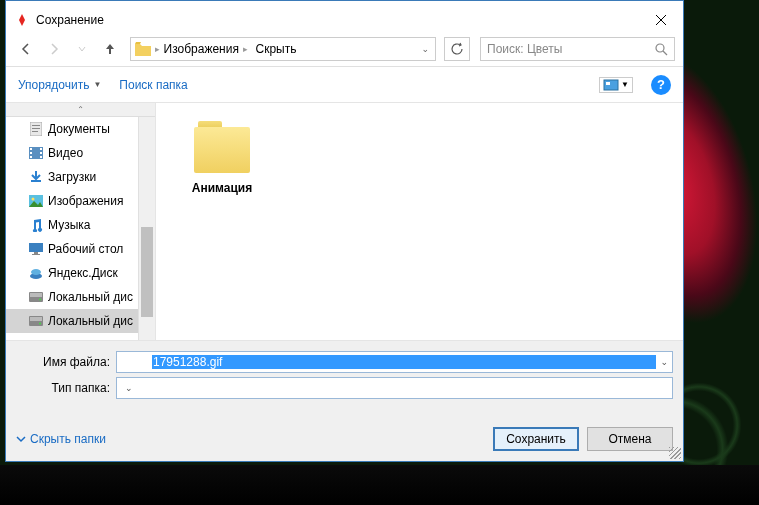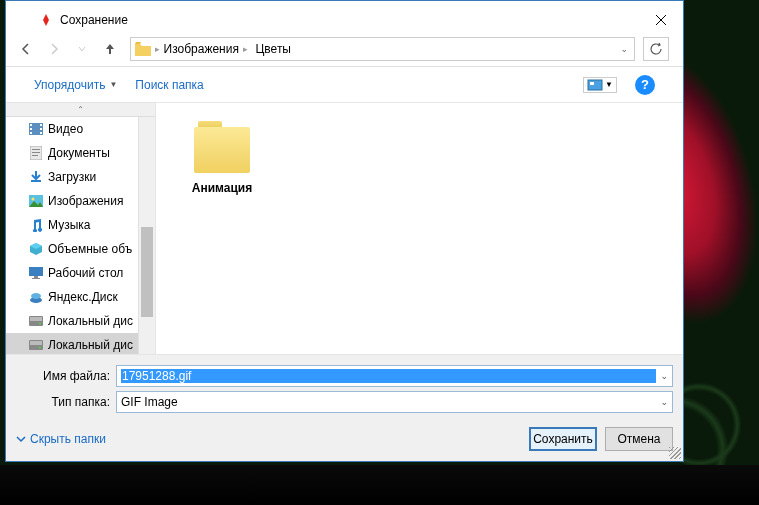--- a/index.html
+++ b/index.html
@@ -7,38 +7,38 @@
   .desktop-bg { position: absolute; inset: 0; background: #0a1a0a; }
   .desktop-bg::before { content:''; position:absolute; right:-40px; top:60px; width:200px; height:300px;
     background: radial-gradient(ellipse 80px 140px at 40% 40%, #d91838 0%, #a01028 50%, #4a0818 80%, transparent 100%);
     border-radius: 50% 50% 60% 40%; transform: rotate(-15deg); }
   .desktop-bg::after { content:''; position:absolute; right:0; bottom:20px; width:120px; height:120px;
     background: radial-gradient(circle at 50% 50%, transparent 40%, #1a3a1a 45%, transparent 50%),
                 radial-gradient(circle at 30% 70%, transparent 35%, #1a3a1a 40%, transparent 45%); }
   .tb { position:absolute; left:0; right:0; bottom:0; height:40px; background:linear-gradient(#0a0a0a,#000); }
 
   .dialog { position: absolute; left: 5px; top: 0; width: 679px; height: 462px; background: #fff; border: 1px solid #3a7ab8; display: flex; flex-direction: column; }
-  .titlebar { height: 30px; display: flex; align-items: center; padding: 8px 0 0 8px; background: #fff; margin-left: 24px; }
+  .titlebar { height: 30px; display: flex; align-items: center; padding: 8px 0 0 8px; background: #fff; }
   .app-icon { width:16px; height:16px; margin-right:6px; display:flex; align-items:center; justify-content:center; }
   .title-text { flex: 1; color: #000; }
   .close-btn { width: 45px; height: 30px; display: flex; align-items: center; justify-content: center; color: #000; }
 
   .navrow { height: 36px; display: flex; align-items: center; padding: 0 8px; gap: 4px; border-bottom: 1px solid #e0e0e0; }
   .nav-btn { width: 24px; height: 24px; display: flex; align-items: center; justify-content: center; color: #555; }
   .nav-btn.disabled { color: #ccc; }
   .crumb-box { flex: 1; height: 24px; border: 1px solid #ccc; display: flex; align-items: center; background: #fff; margin: 0 4px; }
   .folder-ico { width:20px; height:20px; margin:0 2px; display:flex; align-items:center; justify-content:center; }
   .crumb { padding: 0 4px; display: flex; align-items: center; gap: 4px; height: 100%; }
   .crumb-arrow { color: #999; font-size: 9px; }
   .crumb-expand { margin-left: auto; padding: 0 6px; color: #666; font-size: 9px; }
   .refresh { width: 26px; height: 24px; border: 1px solid #ccc; display: flex; align-items: center; justify-content: center; margin-right: 6px; }
   .search-box { width: 195px; height: 24px; border: 1px solid #ccc; display: flex; align-items: center; padding: 0 6px; color: #888; }
   .search-box span:first-child { flex:1; }
 
-  .toolbar { height: 36px; display: flex; align-items: center; padding: 0 28px; gap: 18px; border-bottom: 1px solid #e5e5e5; }
+  .toolbar { height: 36px; display: flex; align-items: center; padding: 0 12px; gap: 18px; border-bottom: 1px solid #e5e5e5; }
   .tool-item { color: #1a6cc4; display: flex; align-items: center; gap: 4px; }
   .tool-item .drop { font-size: 8px; color: #555; }
   .tool-spacer { flex: 1; }
   .view-opt { display:flex; align-items:center; gap:2px; border:1px solid #ccc; padding:1px 3px; }
   .help-ico { width:20px; height:20px; border-radius:50%; background:#1a8cff; color:#fff; display:flex; align-items:center; justify-content:center; font-weight:bold; font-size:13px; }
 
   .body-area { flex: 1; display: flex; min-height: 0; background:#fff; }
   .sidebar { width: 150px; border-right: 1px solid #e5e5e5; overflow: hidden; position: relative; }
   .sb-scroll-up { position:absolute; top:0; left:0; right:0; height:14px; background:#f0f0f0; border-bottom:1px solid #ddd; display:flex; align-items:center; justify-content:center; font-size:8px; color:#666; }
   .sb-list { position:absolute; top:14px; bottom:0; left:0; right:0; overflow:hidden; }
@@ -52,27 +52,27 @@
   .item { width: 96px; text-align: center; font-weight: bold; }
   .folder-big { width:64px; height:52px; margin:0 auto 8px; position:relative; }
   .folder-big::before { content:''; position:absolute; left:8px; top:0; width:24px; height:10px; background:linear-gradient(#f5dd7a,#e8c850); border-radius:2px 2px 0 0; }
   .folder-big::after { content:''; position:absolute; left:4px; top:6px; right:4px; bottom:0; background:linear-gradient(#fce996,#f0d060); border-radius:2px; }
 
   .bottom { border-top: 1px solid #e5e5e5; padding: 6px 10px 10px; background: #f0f0f0; }
   .field-row { display: flex; align-items: center; margin: 4px 0; }
   .field-label { width: 100px; text-align: right; padding-right: 6px; color:#000; }
   .combo { flex: 1; height: 22px; border: 1px solid #9ab8d8; background: #fff; display: flex; align-items: center; padding: 0 4px; }
   .combo.sel-text { background:#fff; }
-  .combo .val { flex:1; }
+  .combo .val { flex:1;margin-left:31px; }
   .combo .val.hilite { background:#3399ff; color:#fff; padding:0 1px; }
   .combo .dd { font-size: 9px; color: #555; padding-left:4px; }
-  .btn-row { display: flex; align-items: center; margin-top: 14px; }
+  .btn-row { display: flex; align-items: center; margin-top: 28px; }
   .hide-folders { color:#1a6cc4; display:flex; align-items:center; gap:4px; }
   .btn-spacer { flex:1; }
-  .btn { width: 68px; height: 24px; border: 1px solid #adadad; background: #e1e1e1; display: flex; align-items: center; justify-content: center; margin-left: 8px; color:#000; }
+  .btn { width: 86px; height: 24px; border: 1px solid #adadad; background: #e1e1e1; display: flex; align-items: center; justify-content: center; margin-left: 8px; color:#000; }
   .btn.primary { border: 1px solid #3a7ab8; background:#e5f1fb; box-shadow:0 0 0 1px #3a7ab8 inset; }
   .resize { position:absolute; right:2px; bottom:2px; width:12px; height:12px;
     background:repeating-linear-gradient(135deg,#999 0 1px,transparent 1px 3px); }
 
   svg { display:block; }
 </style>
 </head>
 <body>
 
 <div class="desktop-bg"></div>
@@ -121,28 +121,37 @@
             <path d="M0 2 L5 2 L7 4 L16 4 L16 14 L0 14 Z" fill="#f3d060"></path>
             <path d="M0 2 L5 2 L6 0 L1 0 Z" fill="#e8c040"></path>
           </svg>
       </span>
       <span class="crumb-arrow">▸</span>
       <span class="crumb">
           <span>Изображения</span>
           <span class="crumb-arrow">▸</span>
         </span>
       <span class="crumb">
-          <span>Цветы</span>
+          <span>Скрыть</span>
         </span>
       <span class="crumb-expand">⌄</span>
     </div>
     <div class="refresh">
       <svg width="14" height="14" viewBox="0 0 14 14">
           <path d="M12 7 A5 5 0 1 1 10 3 M10 1 L11 3 L9 4" stroke="#555" stroke-width="1.2" fill="none"></path>
         </svg>
+    </div>
+    <div class="search-box">
+      <span>Поиск: Цветы</span>
+      <span>
+        <svg width="14" height="14" viewBox="0 0 14 14">
+            <circle cx="6" cy="6" r="4" stroke="#888" stroke-width="1.2" fill="none"></circle>
+            <path d="M9 9 L13 13" stroke="#888" stroke-width="1.2"></path>
+          </svg>
+      </span>
     </div>
   </div>
 
   <div class="toolbar">
     <div class="tool-item">
       <span>Упорядочить</span>
         <span class="drop">▼</span>
     </div>
     <div class="tool-item">
       <span>Поиск папка</span>
@@ -155,47 +164,47 @@
         </svg>
       <span class="drop" style="font-size:8px;">▼</span>
     </div>
     <div class="help-ico">?</div>
   </div>
 
   <div class="body-area">
     <div class="sidebar">
       <div class="sb-scroll-up">⌃</div>
       <div class="sb-list">
+        <div class="sb-item">
+            <span class="sb-ico">
+              <svg width="12" height="14">
+                <rect width="12" height="14" fill="#e8e8e8" stroke="#aaa"></rect>
+                <rect x="2" y="3" width="8" height="1" fill="#888"></rect>
+                <rect x="2" y="6" width="8" height="1" fill="#888"></rect>
+                <rect x="2" y="9" width="6" height="1" fill="#888"></rect>
+              </svg>
+            </span>
+            <span>Документы</span>
+          </div>
         <div class="sb-item">
             <span class="sb-ico">
               <svg width="14" height="12">
                 <rect width="14" height="12" fill="#5a8fc0"></rect>
                 <rect x="1" y="1" width="2" height="2" fill="#fff"></rect>
                 <rect x="1" y="5" width="2" height="2" fill="#fff"></rect>
                 <rect x="1" y="9" width="2" height="2" fill="#fff"></rect>
                 <rect x="11" y="1" width="2" height="2" fill="#fff"></rect>
                 <rect x="11" y="5" width="2" height="2" fill="#fff"></rect>
                 <rect x="11" y="9" width="2" height="2" fill="#fff"></rect>
               </svg>
             </span>
             <span>Видео</span>
           </div>
         <div class="sb-item">
             <span class="sb-ico">
-              <svg width="12" height="14">
-                <rect width="12" height="14" fill="#e8e8e8" stroke="#aaa"></rect>
-                <rect x="2" y="3" width="8" height="1" fill="#888"></rect>
-                <rect x="2" y="6" width="8" height="1" fill="#888"></rect>
-                <rect x="2" y="9" width="6" height="1" fill="#888"></rect>
-              </svg>
-            </span>
-            <span>Документы</span>
-          </div>
-        <div class="sb-item">
-            <span class="sb-ico">
               <svg width="14" height="14">
                 <path d="M7 1 L7 8 M3 5 L7 9 L11 5 M2 11 L12 11" stroke="#2a80d0" stroke-width="2" fill="none"></path>
               </svg>
             </span>
             <span>Загрузки</span>
           </div>
         <div class="sb-item">
             <span class="sb-ico">
               <svg width="14" height="12">
                 <rect width="14" height="12" fill="#5ac0e0"></rect>
@@ -205,29 +214,20 @@
             </span>
             <span>Изображения</span>
           </div>
         <div class="sb-item">
             <span class="sb-ico">
               <svg width="14" height="14">
                 <path d="M5 2 L12 1 L12 10 A2 2 0 1 1 10 10 L10 4 L7 4.5 L7 11 A2 2 0 1 1 5 11 Z" fill="#2a80d0"></path>
               </svg>
             </span>
             <span>Музыка</span>
-          </div>
-        <div class="sb-item">
-            <span class="sb-ico">
-              <svg width="14" height="14">
-                <path d="M7 1 L13 4 L13 10 L7 13 L1 10 L1 4 Z" fill="#40b0d0"></path>
-                <path d="M7 1 L13 4 L7 7 L1 4 Z" fill="#60d0f0"></path>
-              </svg>
-            </span>
-            <span>Объемные объ</span>
           </div>
         <div class="sb-item">
             <span class="sb-ico">
               <svg width="14" height="12">
                 <rect width="14" height="9" fill="#3a80c0"></rect>
                 <rect x="5" y="9" width="4" height="2" fill="#888"></rect>
                 <rect x="3" y="11" width="8" height="1" fill="#888"></rect>
               </svg>
             </span>
             <span>Рабочий стол</span>
@@ -280,21 +280,20 @@
     <div class="field-row">
       <div class="field-label">Имя файла:</div>
       <div class="combo sel-text">
         <span class="val hilite">17951288.gif</span>
         <span class="dd">⌄</span>
       </div>
     </div>
     <div class="field-row">
       <div class="field-label">Тип папка:</div>
       <div class="combo">
-        <span class="val">GIF Image</span>
         <span class="dd">⌄</span>
       </div>
     </div>
     <div class="btn-row">
       <div class="hide-folders">
         <svg width="10" height="10" viewBox="0 0 10 10">
             <path d="M1 3 L5 7 L9 3" stroke="#1a6cc4" stroke-width="1.5" fill="none"></path>
           </svg>
         <span>Скрыть папки</span>
       </div>

